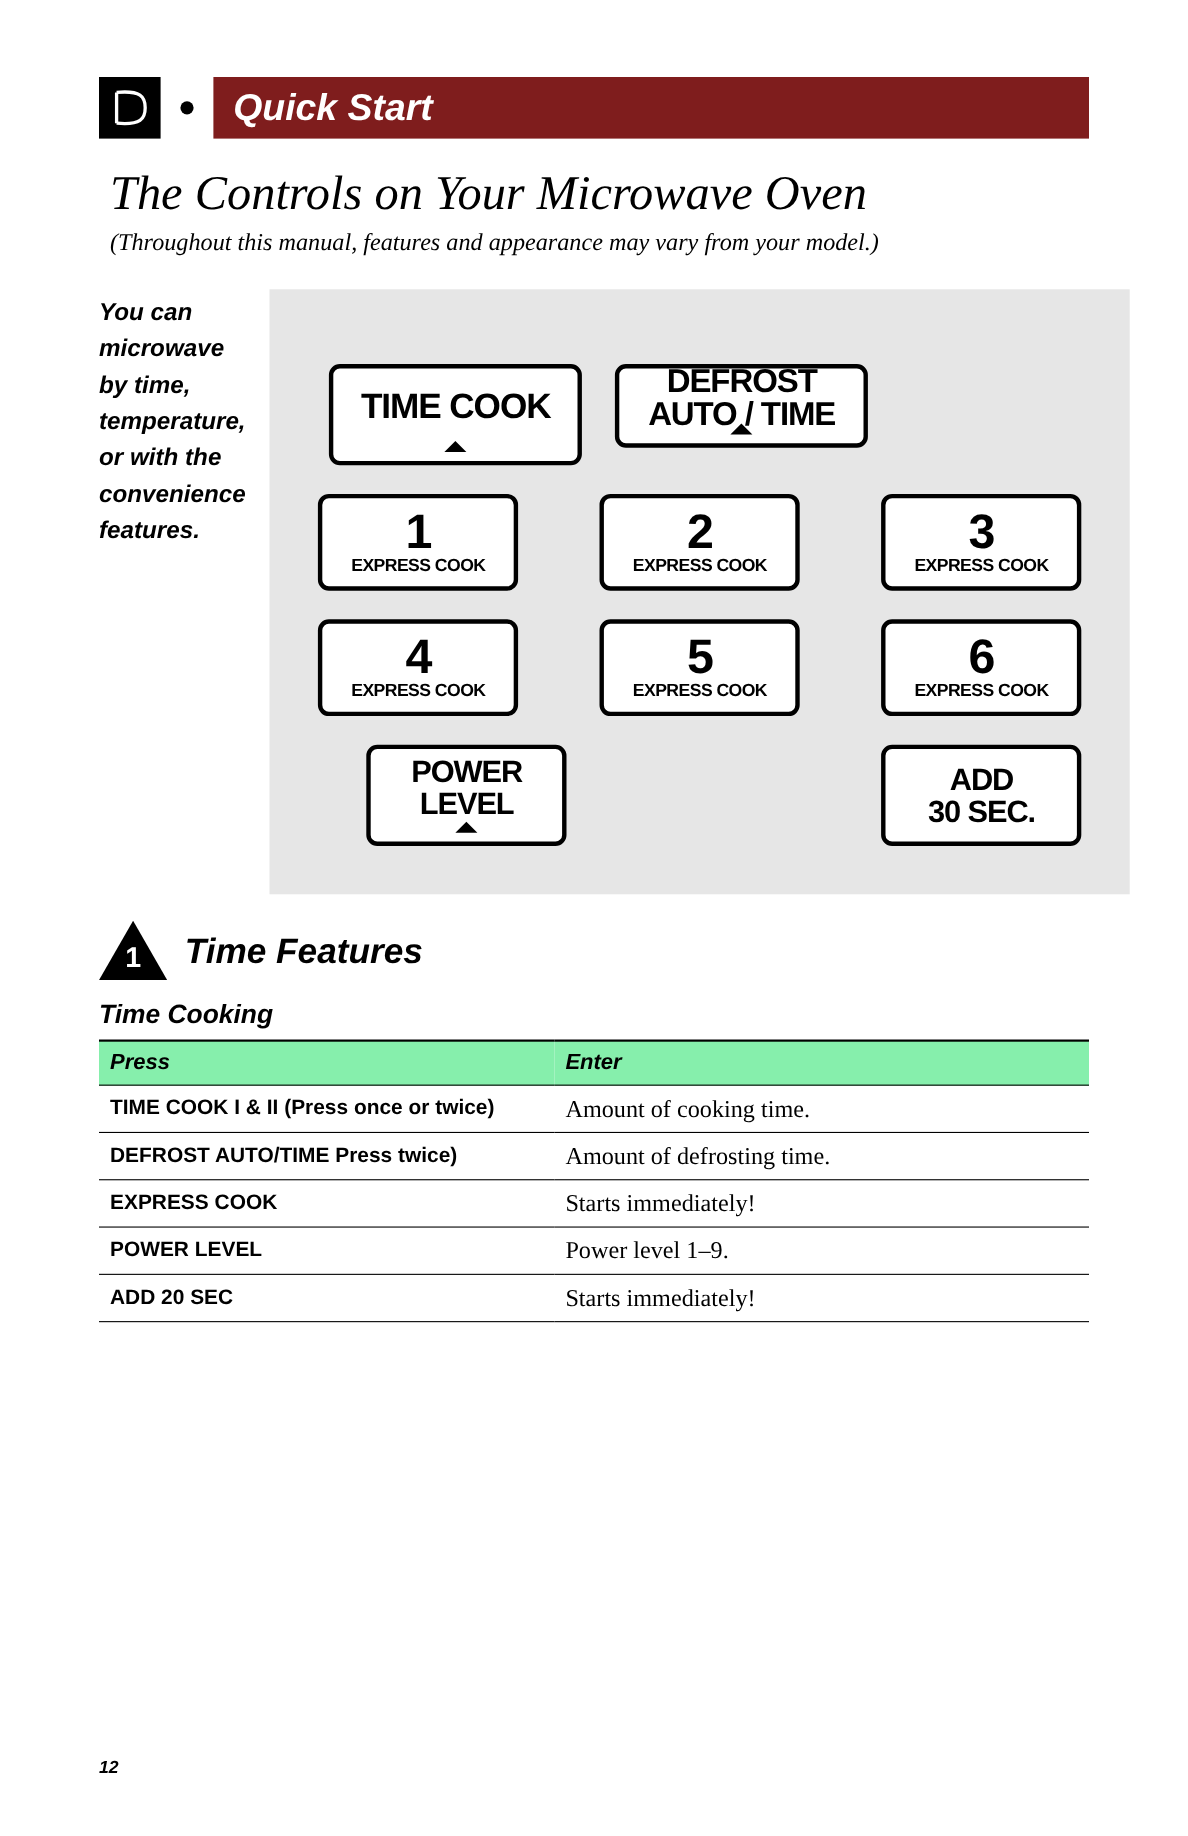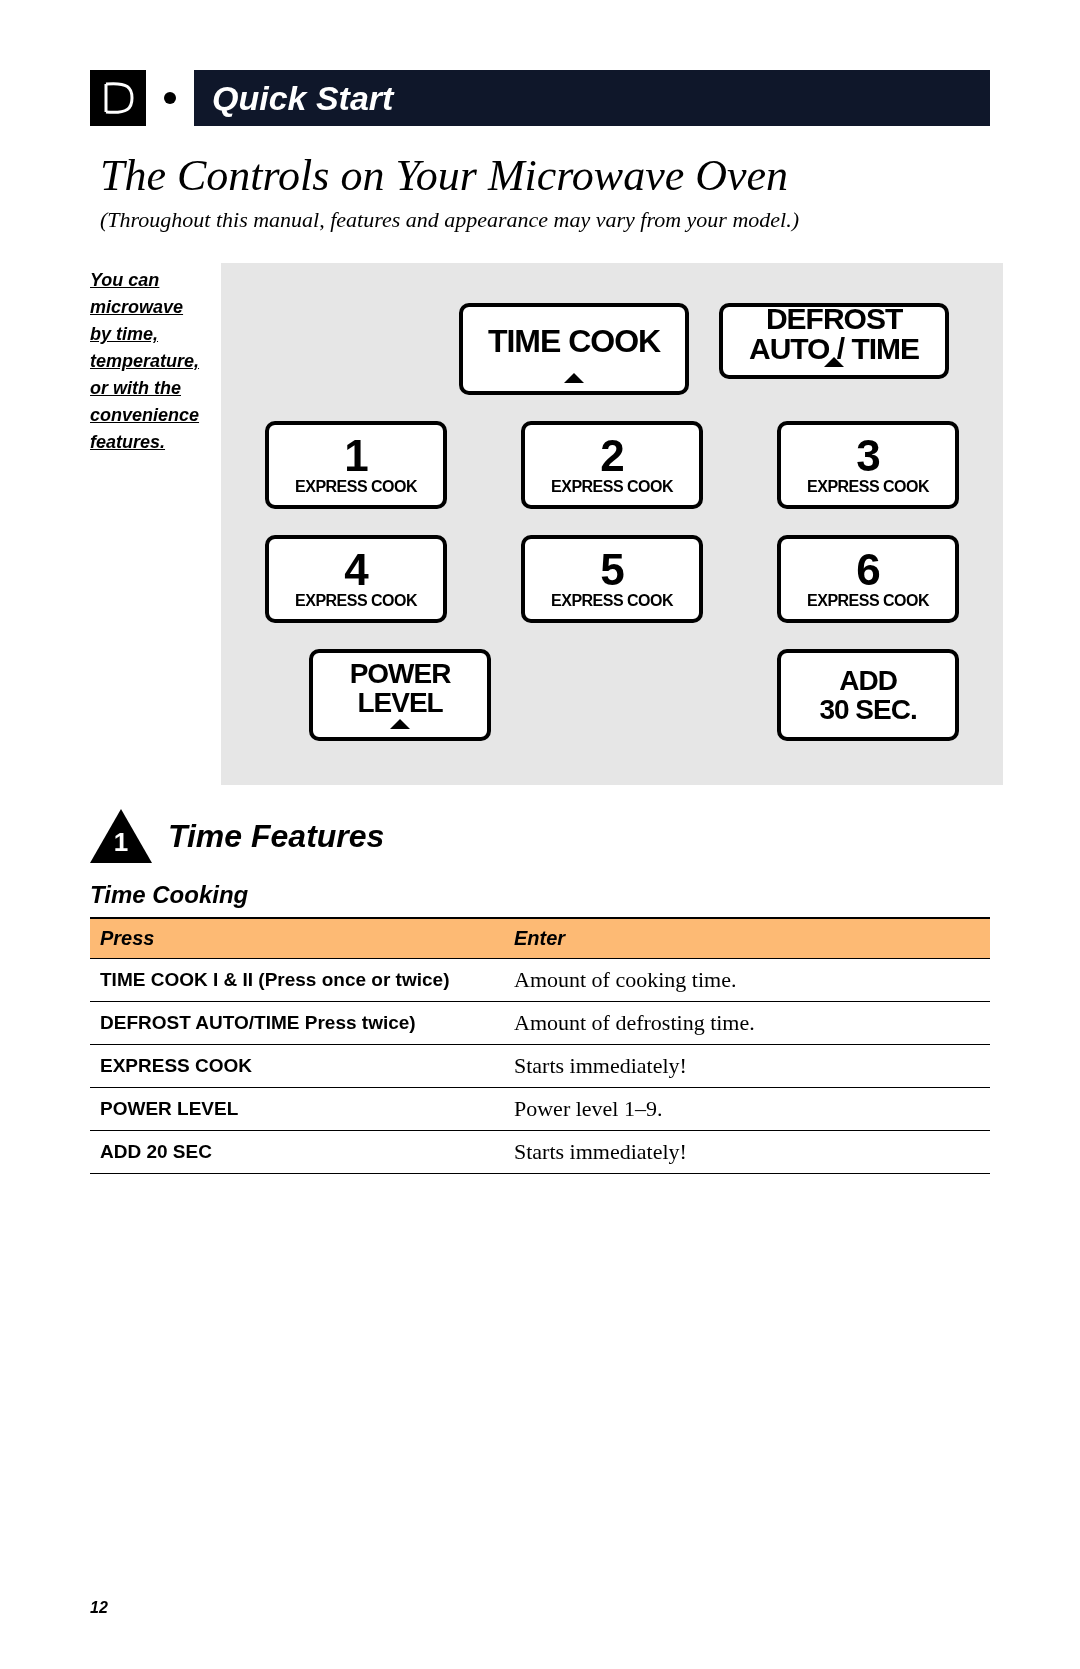--- a/index.html
+++ b/index.html
@@ -28,21 +28,21 @@
     color: #fff;
   }
   .hinge-dot {
     width: 12px;
     height: 12px;
     background: #000;
     border-radius: 50%;
   }
   .black-title {
     flex: 1;
-    background: #0f172a;
+    background: #7f1d1d;
     color: #fff;
     font-style: italic;
     font-weight: bold;
     font-size: 34px;
     height: 56px;
     line-height: 56px;
     padding-left: 18px;
   }
   .main-title {
     font-family: Georgia, 'Times New Roman', serif;
@@ -61,24 +61,23 @@
   }
   .row {
     display: flex;
     gap: 22px;
     align-items: flex-start;
   }
   .side-text {
     width: 168px;
     font-style: italic;
     font-weight: bold;
-    font-size: 18px;
+    font-size: 22px;
     line-height: 1.5;
     padding-top: 4px;
-    text-decoration: underline;
   }
   .panel {
     flex: 1;
     background: #e6e6e6;
     padding: 40px 44px 44px 44px;
   }
   .panel-row {
     display: flex;
     justify-content: space-between;
     gap: 30px;
@@ -178,21 +177,21 @@
   .subhead {
     font-style: italic;
     font-weight: bold;
     font-size: 24px;
     margin-bottom: 8px;
   }
   table {
     width: 100%;
     border-collapse: collapse;
   }
-  thead tr { background: #fdba74; }
+  thead tr { background: #86efac; }
   th {
     text-align: left;
     font-style: italic;
     font-weight: bold;
     font-size: 20px;
     padding: 8px 10px;
     border-top: 2px solid #000;
     border-bottom: 1px solid #000;
   }
   td {
@@ -234,21 +233,21 @@
   <div class="black-title">Quick Start</div>
 </div>
 
 <h1 class="main-title">The Controls on Your Microwave Oven</h1>
 <div class="sub-title">(Throughout this manual, features and appearance may vary from your model.)</div>
 
 <div class="row">
   <div class="side-text">You can microwave by time, temperature, or with the convenience features.</div>
 
   <div class="panel">
-    <div class="panel-row" style="justify-content:flex-end;padding:0 10px;">
+    <div class="panel-row" style="justify-content:flex-start;padding:0 10px;margin-top:28px;">
       <div class="btn btn-big btn-arrow">
         <span>TIME COOK</span>
       </div>
       <div class="btn btn-big-two btn-arrow">
         <span>DEFROST</span>
         <span>AUTO / TIME</span>
       </div>
     </div>
 
     <div class="panel-row">

